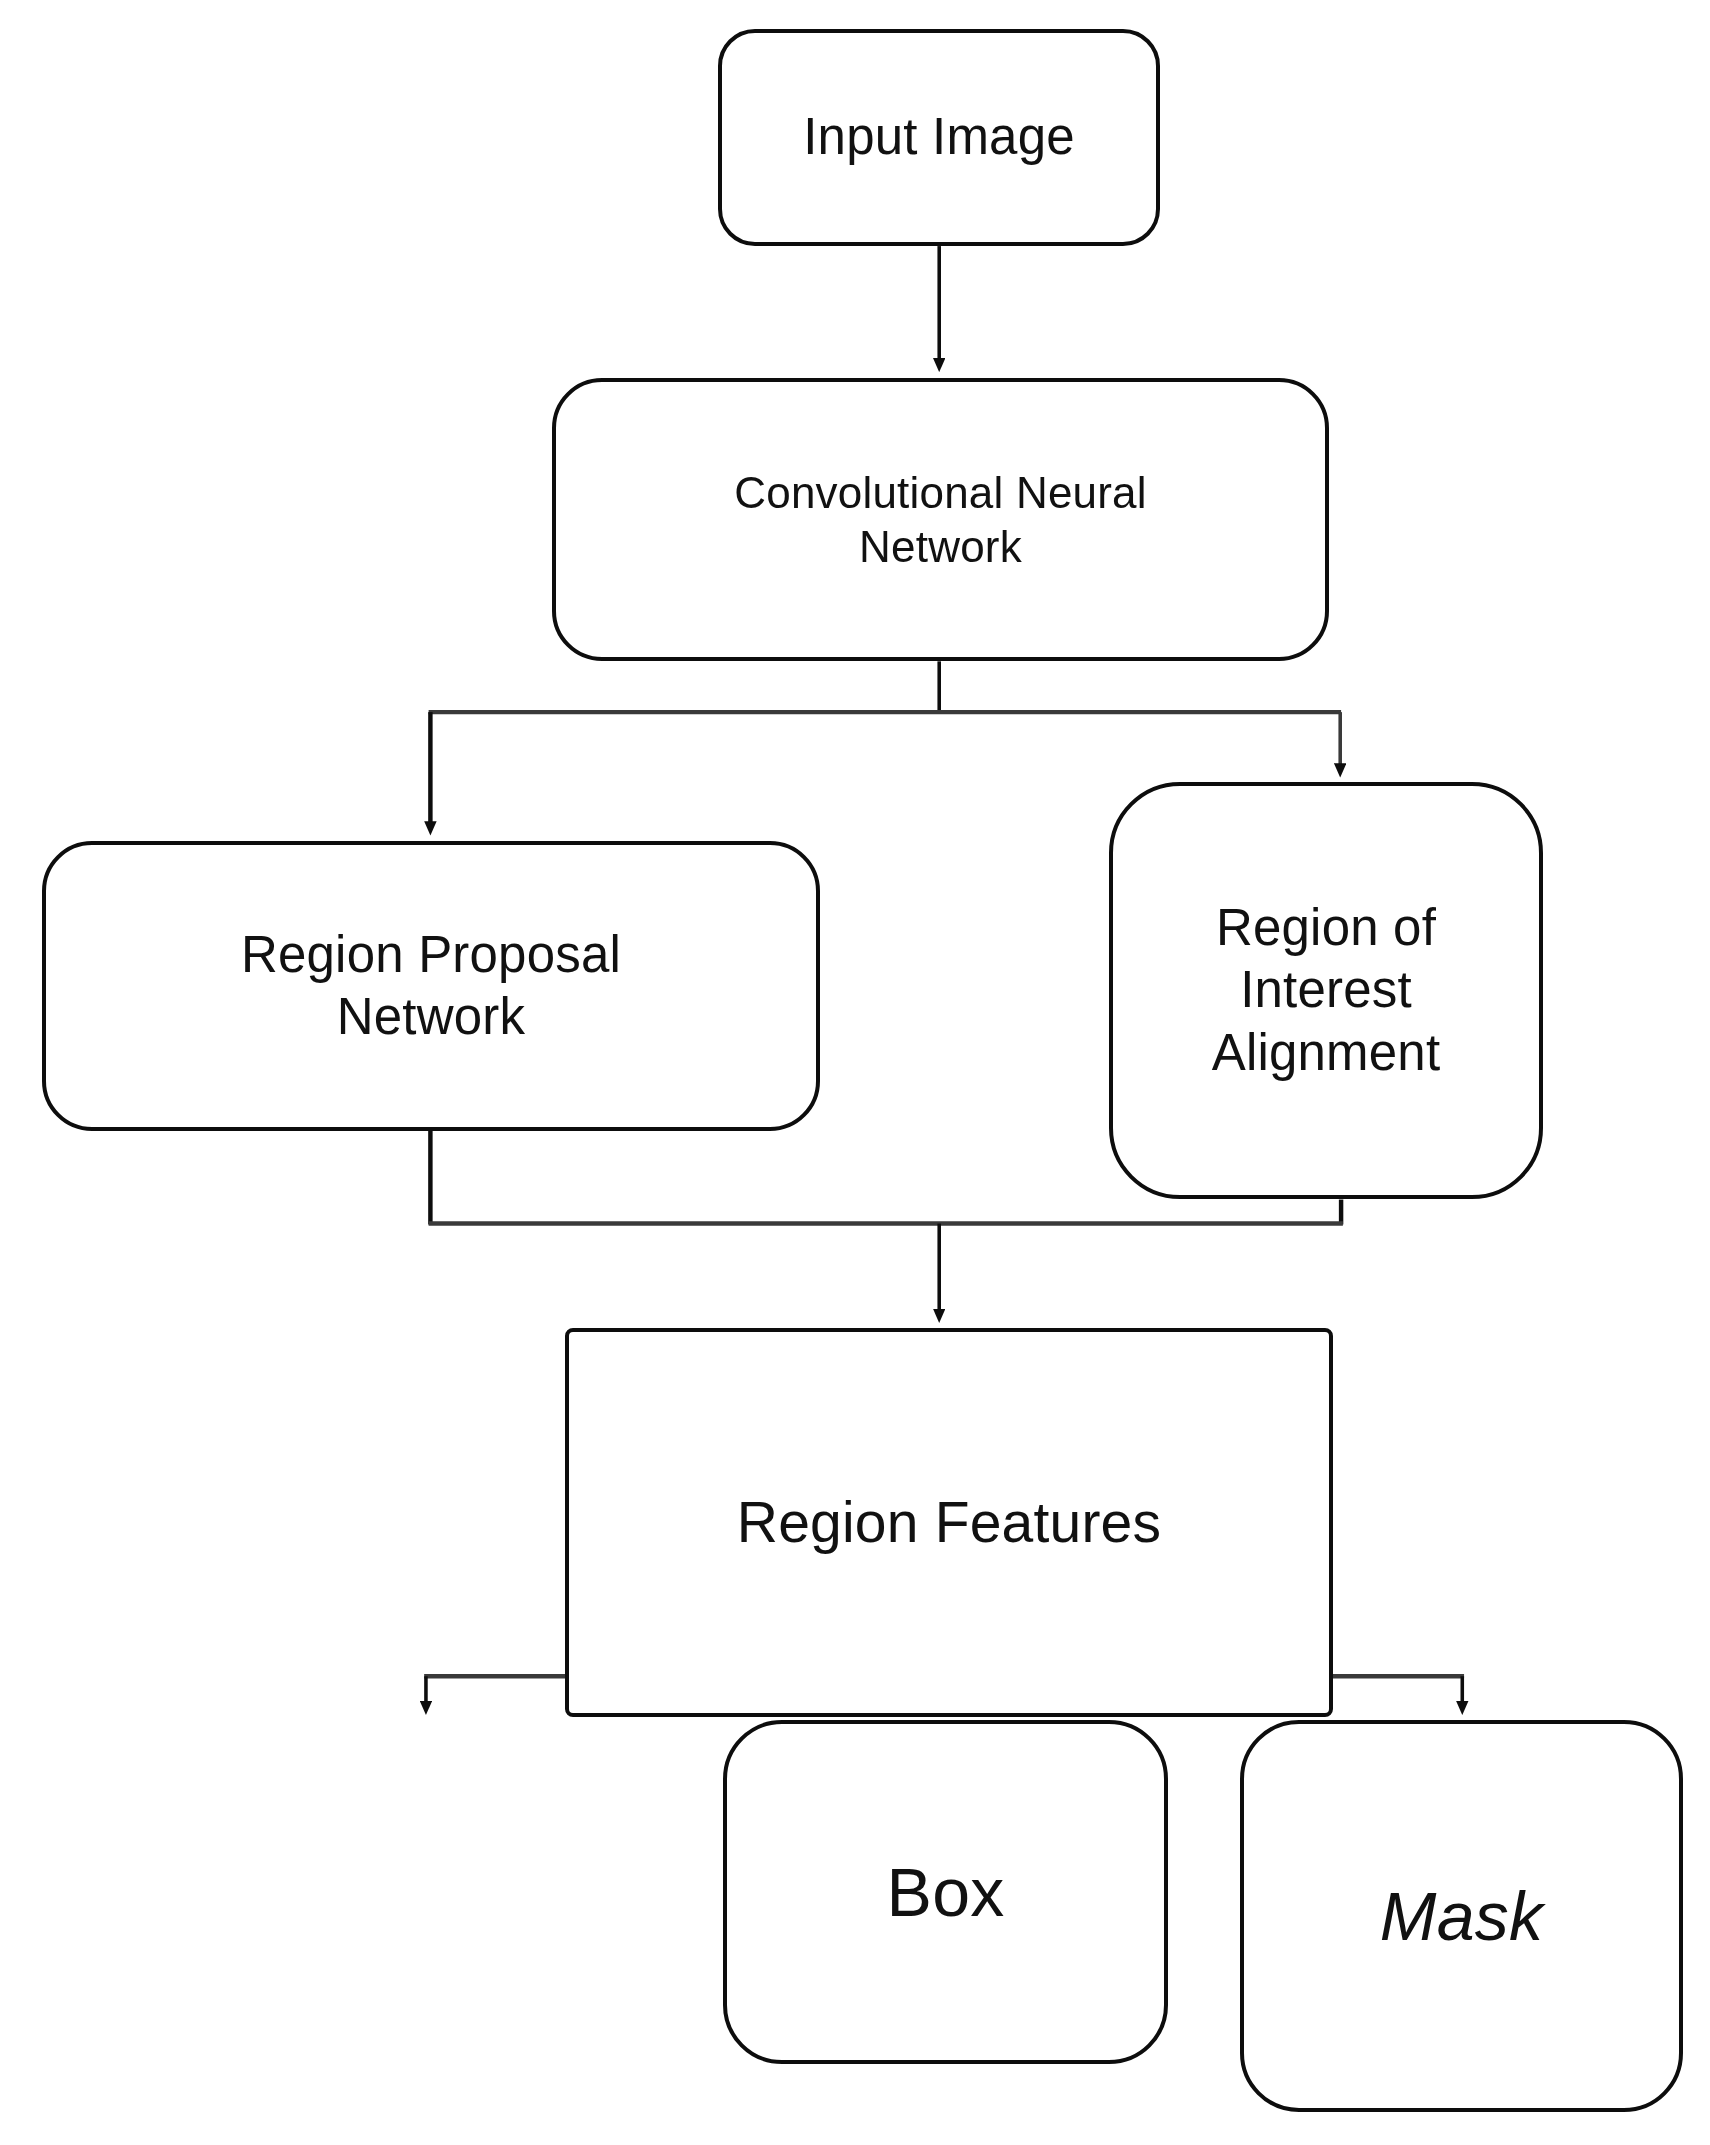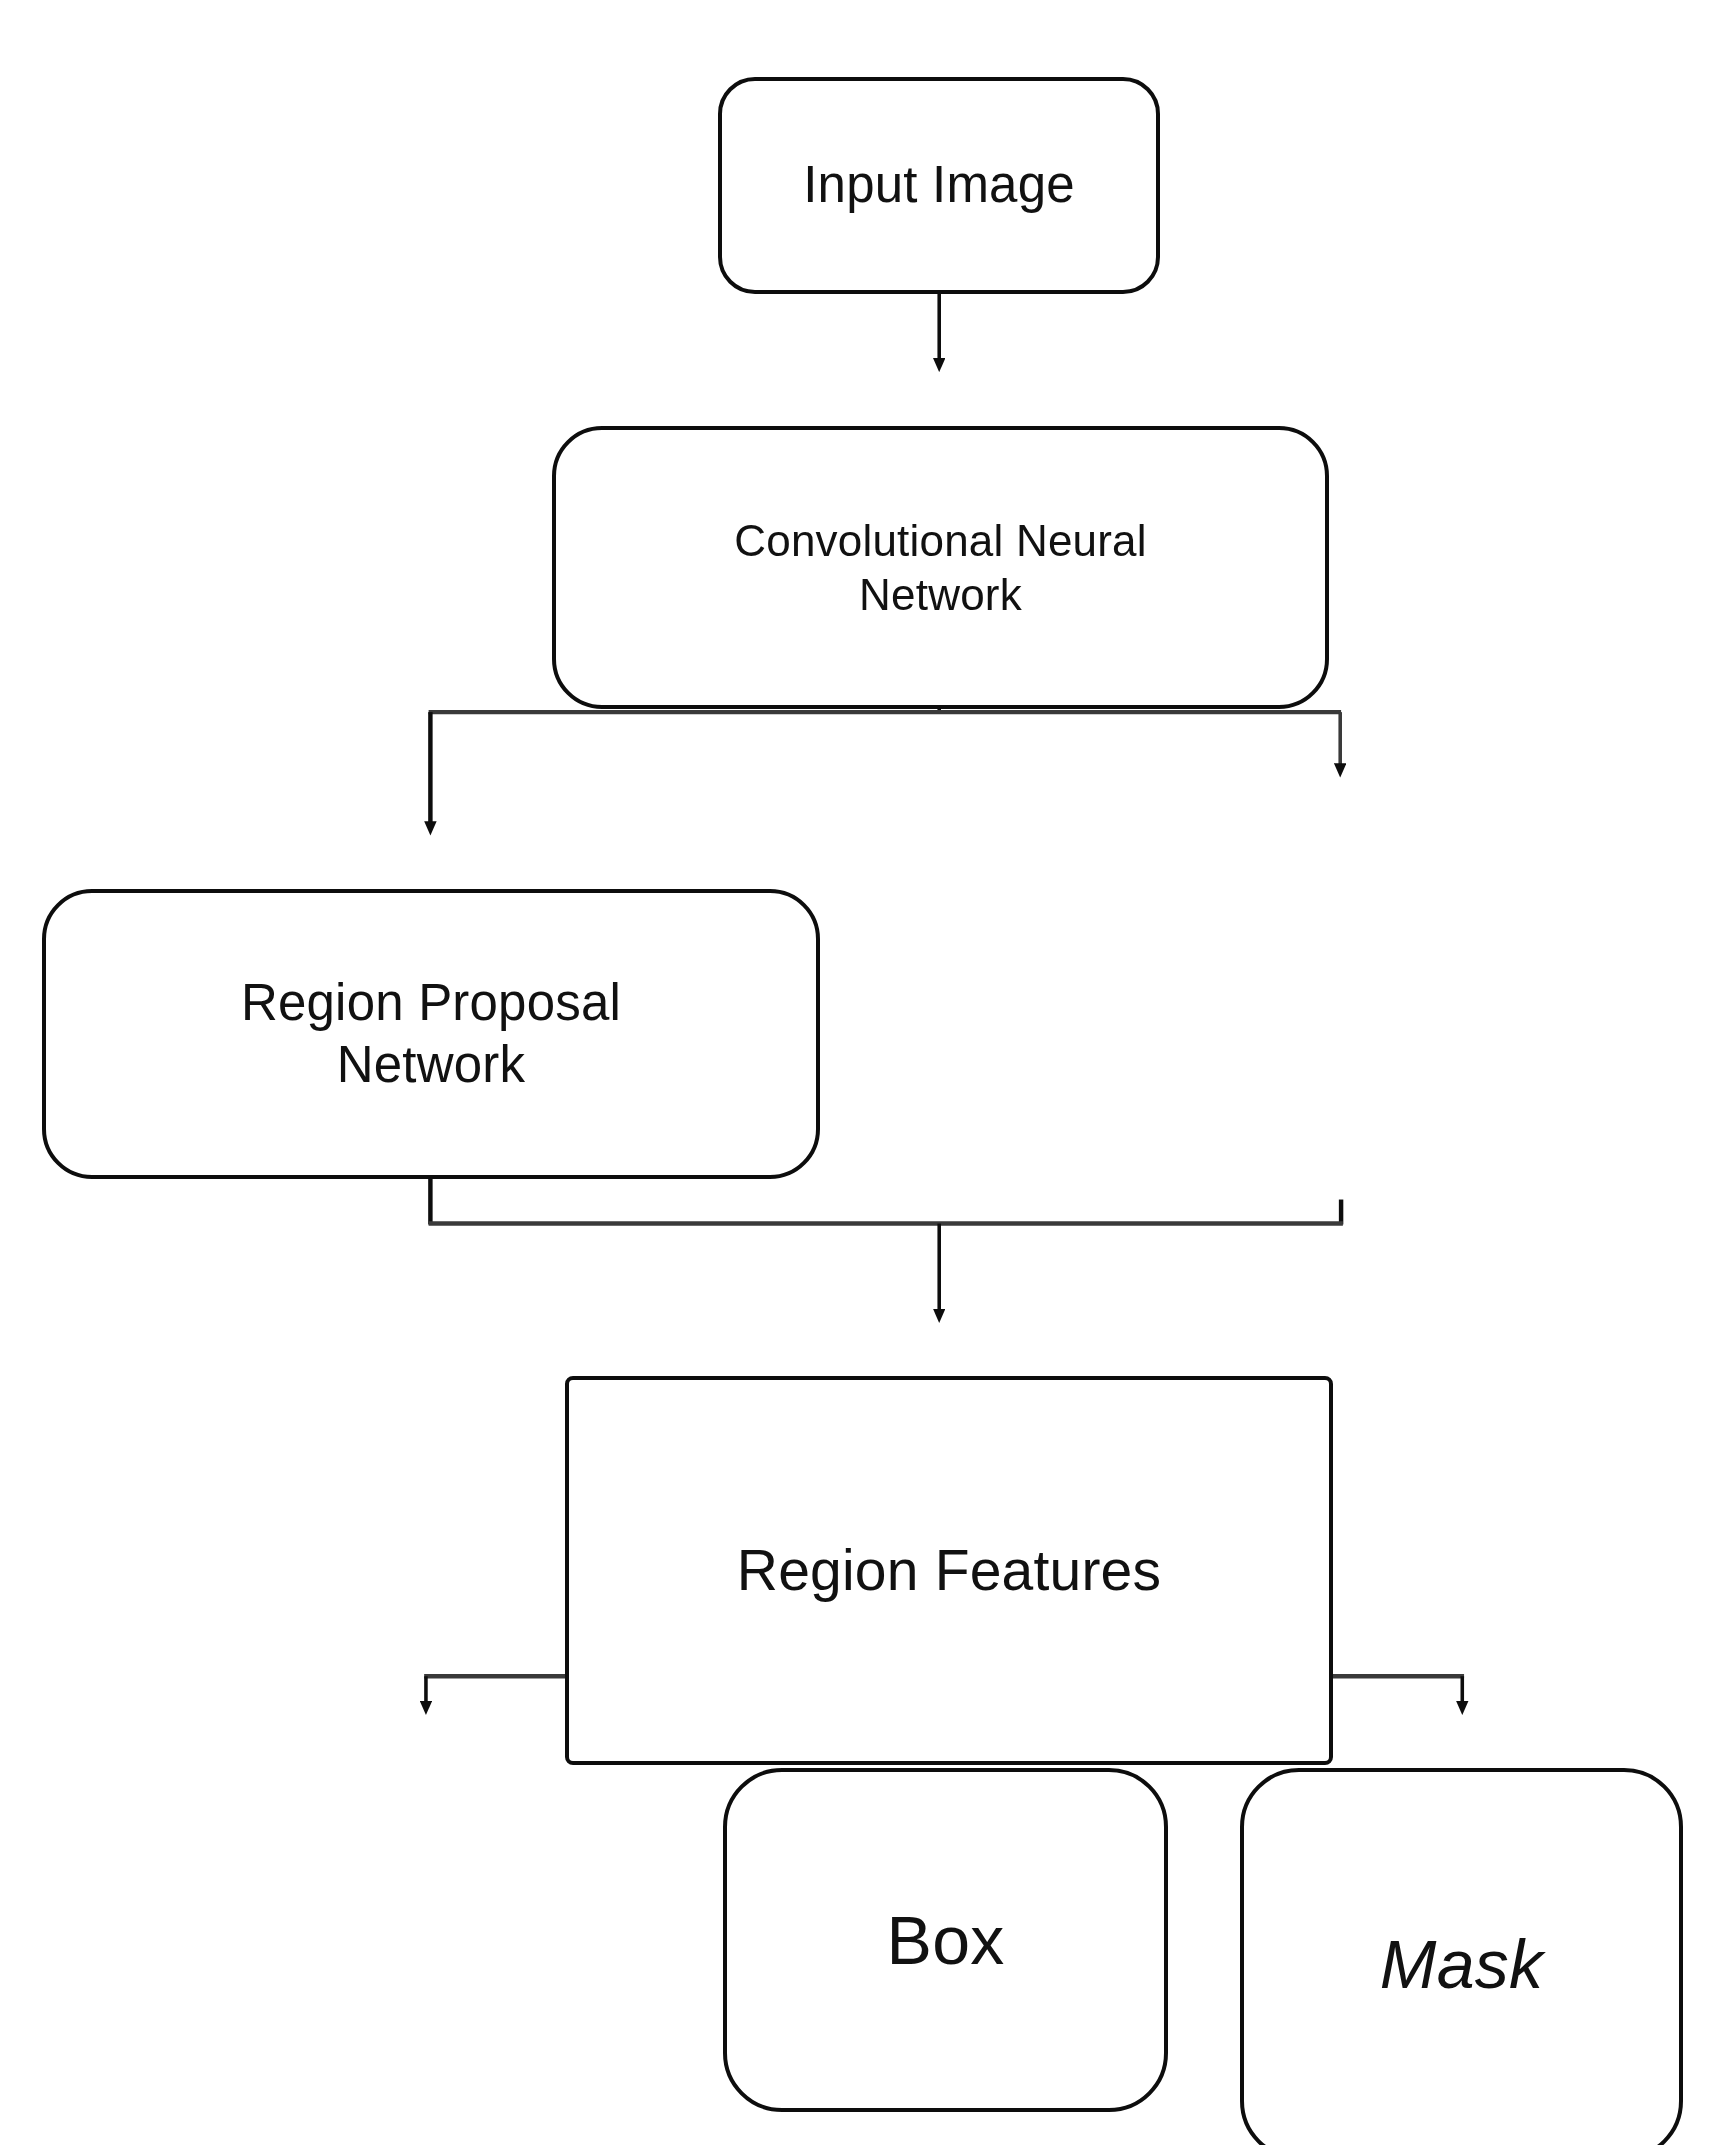--- a/index.html
+++ b/index.html
@@ -29,21 +29,20 @@
     position: absolute;
     box-sizing: border-box;
     background: #ffffff;
     border: 4.5px solid #0d0d0d;
     display: flex;
     align-items: center;
     justify-content: center;
     text-align: center;
     color: #111111;
     z-index: 2;
-    margin-top: 48px;
   }
   .node .label {
     display: block;
     width: 100%;
     line-height: 1.22;
     white-space: pre-line;
     letter-spacing: 0.2px;
   }
   
   #node-input-image   { left: 718px;  top: 29px;   width: 442px;  height: 217px; border-radius: 37px; font-size: 51px; }
@@ -107,20 +106,25 @@
   <div class="node" id="node-cnn">
     <span class="label">Convolutional Neural
 Network</span>
   </div>
 
   <div class="node" id="node-rpn">
     <span class="label">Region Proposal
 Network</span>
   </div>
 
+  <div class="node" id="node-roi">
+    <span class="label">Region of
+Interest
+Alignment</span>
+  </div>
 
   <div class="node" id="node-region-feat">
     <span class="label">Region Features</span>
   </div>
 
 
   <div class="node" id="node-box">
     <span class="label">Box</span>
   </div>
 

